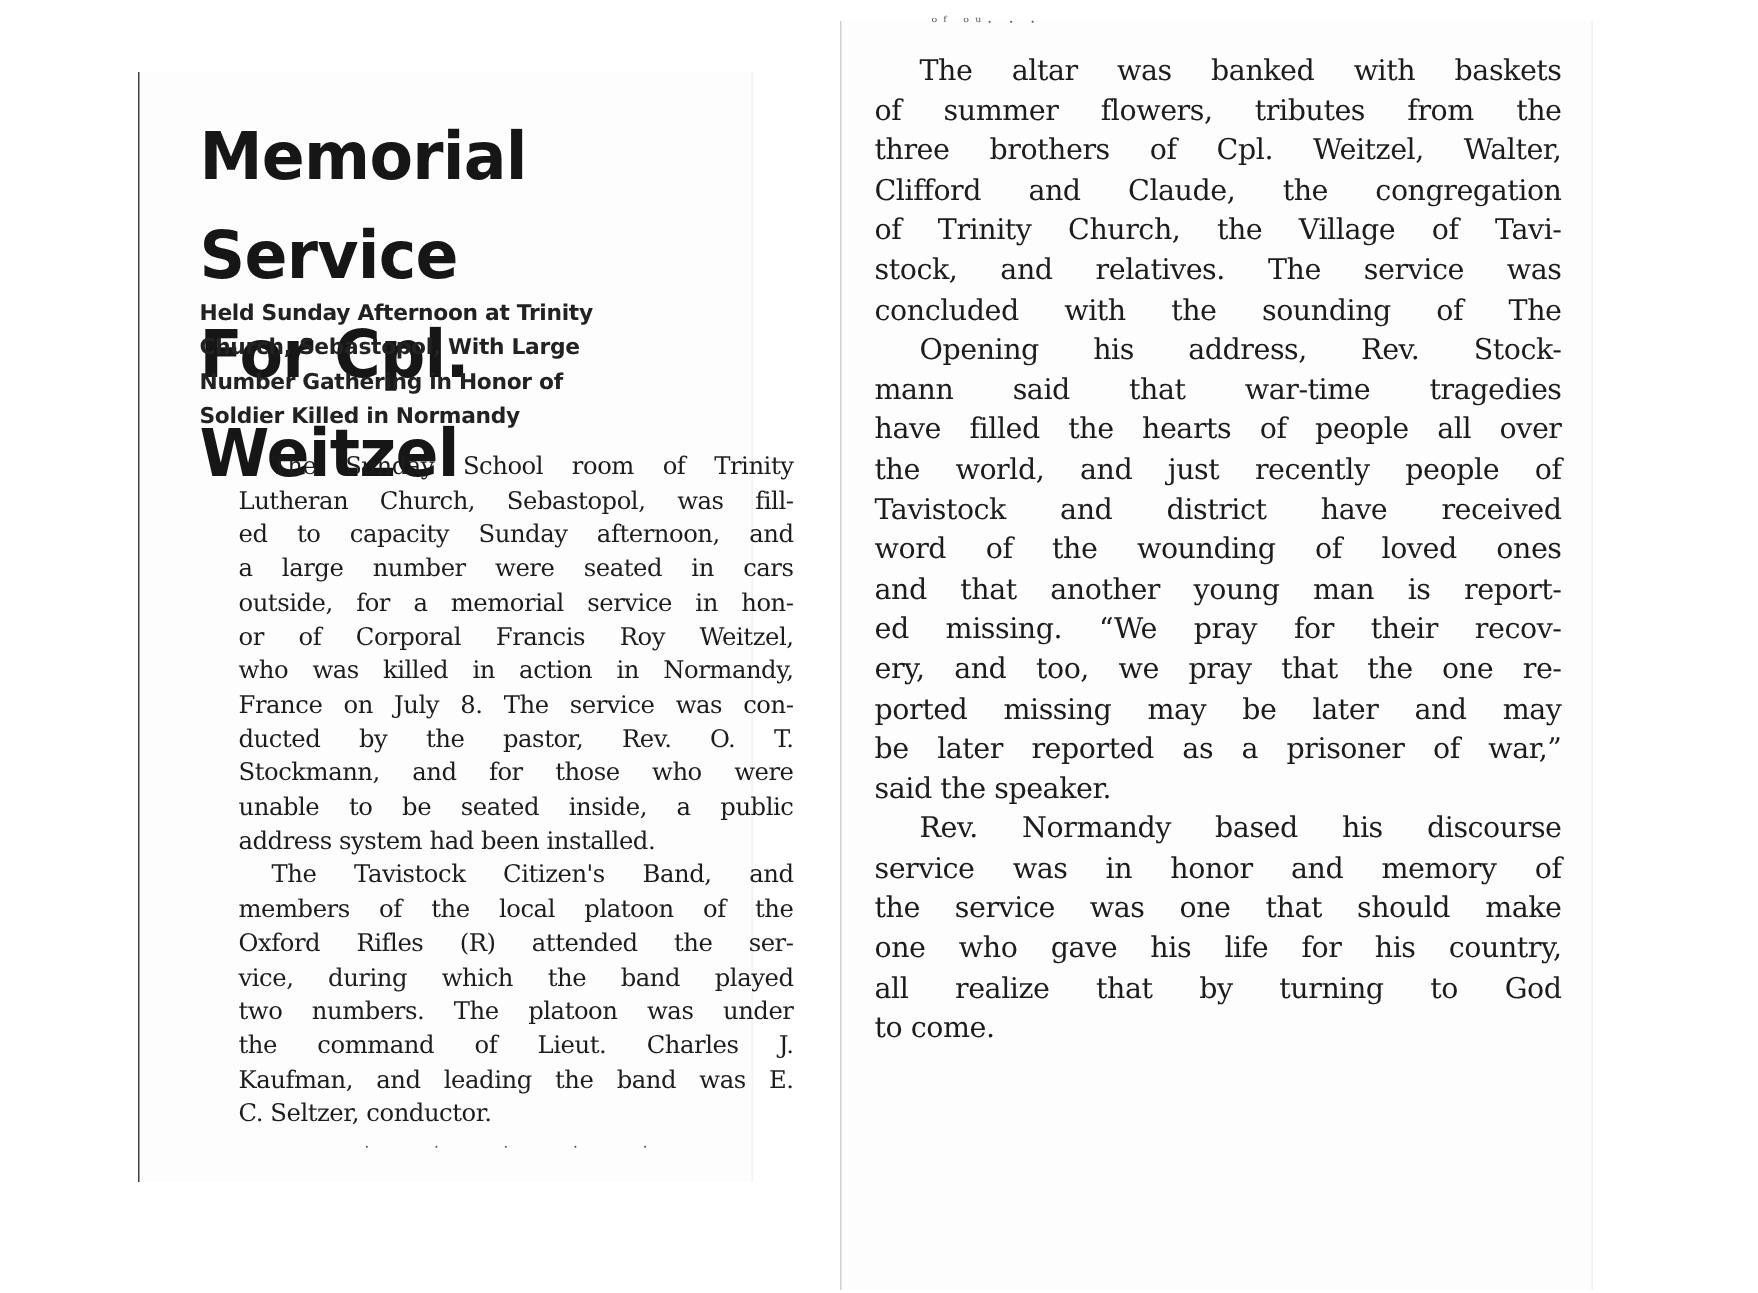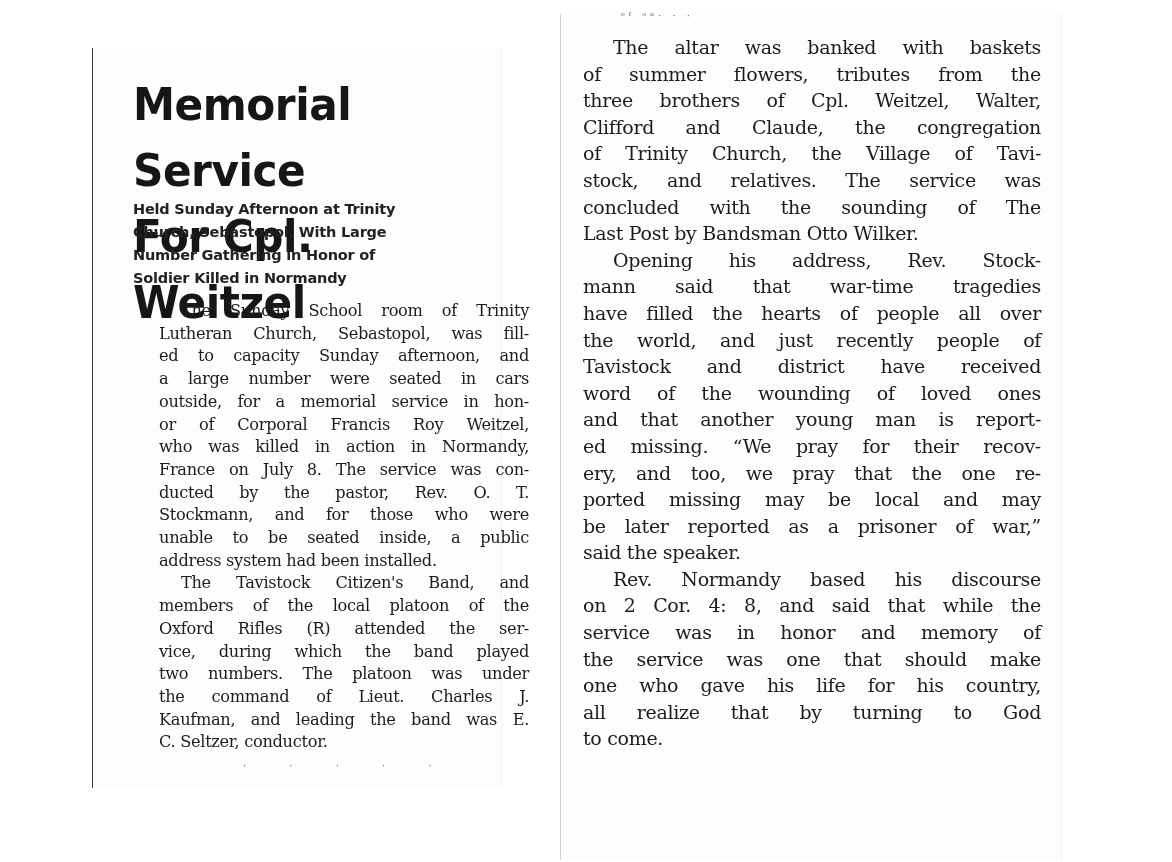--- a/index.html
+++ b/index.html
@@ -145,34 +145,32 @@
 <div class="clipping clip-right">
   <div class="specks" style="left:60px; top:-4px; letter-spacing:4px;">ᵒᶠ ᵒᵘ· · ·</div>
   <div class="body-text right-body" id="right-body">
       <span class="line indent">The altar was banked with baskets</span>
       <span class="line">of summer flowers, tributes from the</span>
       <span class="line">three brothers of Cpl. Weitzel, Walter,</span>
       <span class="line">Clifford and Claude, the congregation</span>
       <span class="line">of Trinity Church, the Village of Tavi-</span>
       <span class="line">stock, and relatives. The service was</span>
       <span class="line">concluded with the sounding of The</span>
-      <span class="line last">Last Post by Bandsman Otto Wilker.</span>
       <span class="line indent">Opening his address, Rev. Stock-</span>
       <span class="line">mann said that war-time tragedies</span>
       <span class="line">have filled the hearts of people all over</span>
       <span class="line">the world, and just recently people of</span>
       <span class="line">Tavistock and district have received</span>
       <span class="line">word of the wounding of loved ones</span>
       <span class="line">and that another young man is report-</span>
       <span class="line">ed missing. “We pray for their recov-</span>
       <span class="line">ery, and too, we pray that the one re-</span>
-      <span class="line">ported missing may be local and may</span>
+      <span class="line">ported missing may be later and may</span>
       <span class="line">be later reported as a prisoner of war,”</span>
       <span class="line last">said the speaker.</span>
       <span class="line indent">Rev. Normandy based his discourse</span>
-      <span class="line">on 2 Cor. 4: 8, and said that while the</span>
       <span class="line">service was in honor and memory of</span>
       <span class="line">the service was one that should make</span>
       <span class="line">one who gave his life for his country,</span>
       <span class="line">all realize that by turning to God</span>
       <span class="line last">to come.</span>
     </div>
 </div>
 
 </body></html>

